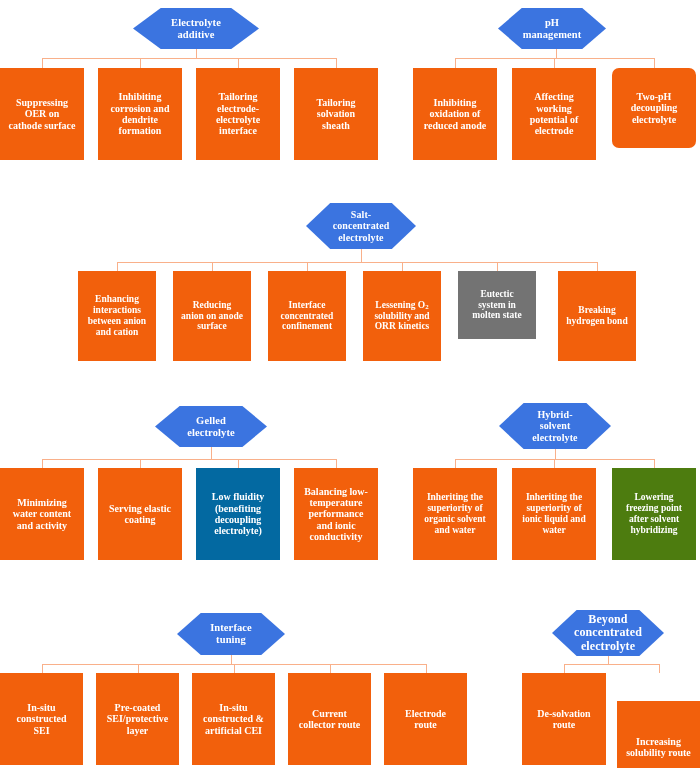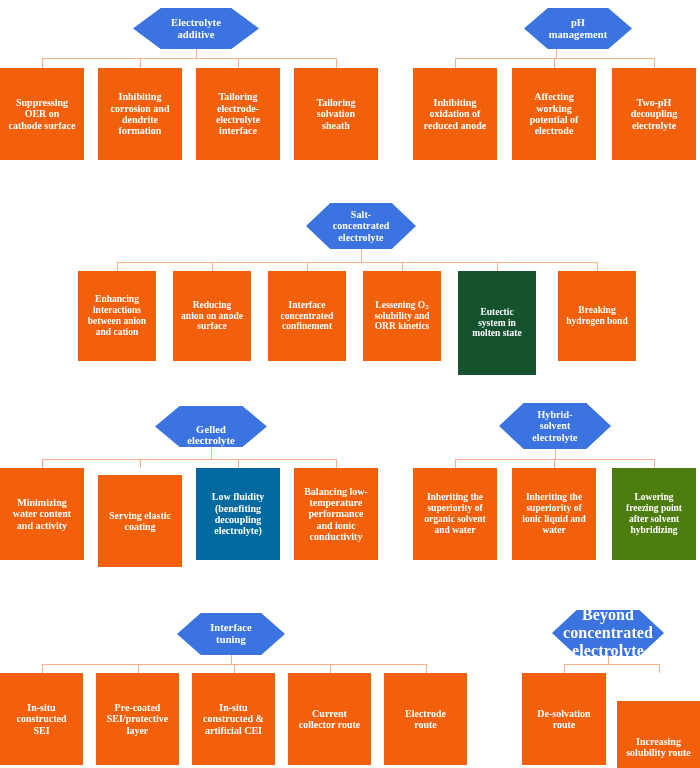--- a/index.html
+++ b/index.html
@@ -102,30 +102,30 @@
       <div class="leaf" style="left: 294px; top: 68px; width: 84px; height: 92px; background: rgb(242, 96, 12); color: rgb(255, 255, 255); font-size: 10px;">
         <span class="leaf-label">Tailoring<br>solvation<br>sheath</span>
       </div>
     </div>
     <div class="group">
       <div class="conn conn-v" style="left: 556px; top: 49px; height: 9px; background: rgb(249, 176, 138);"></div>
       <div class="conn conn-h" style="left: 455px; top: 58px; width: 199px; background: rgb(249, 176, 138);"></div>
       <div class="conn conn-v" style="left: 455px; top: 58px; height: 10px; background: rgb(249, 176, 138);"></div>
       <div class="conn conn-v" style="left: 554px; top: 58px; height: 10px; background: rgb(249, 176, 138);"></div>
       <div class="conn conn-v" style="left: 654px; top: 58px; height: 10px; background: rgb(249, 176, 138);"></div>
-      <div class="hex" style="left: 524px; top: 8px; width: 108px; height: 41px; background: rgb(59, 116, 224); color: rgb(255, 255, 255); font-size: 10.5px;">
+      <div class="hex" style="left: 498px; top: 8px; width: 108px; height: 41px; background: rgb(59, 116, 224); color: rgb(255, 255, 255); font-size: 10.5px;">
         <span class="hex-label">pH<br>management</span>
       </div>
       <div class="leaf" style="left: 413px; top: 68px; width: 84px; height: 92px; background: rgb(242, 96, 12); color: rgb(255, 255, 255); font-size: 10px;">
         <span class="leaf-label">Inhibiting<br>oxidation of<br>reduced anode</span>
       </div>
       <div class="leaf" style="left: 512px; top: 68px; width: 84px; height: 92px; background: rgb(242, 96, 12); color: rgb(255, 255, 255); font-size: 10px;">
         <span class="leaf-label">Affecting<br>working<br>potential of<br>electrode</span>
       </div>
-      <div class="leaf" style="left: 612px; top: 68px; width: 84px; height: 92px; background: rgb(242, 96, 12); color: rgb(255, 255, 255); font-size: 10px;">
+      <div class="leaf" style="left: 612px; top: 68px; width: 84px; height: 80px; background: rgb(242, 96, 12); color: rgb(255, 255, 255); font-size: 10px; border-radius: 7px;">
         <span class="leaf-label">Two-pH<br>decoupling<br>electrolyte</span>
       </div>
     </div>
     <div class="group">
       <div class="conn conn-v" style="left: 361px; top: 249px; height: 13px; background: rgb(249, 176, 138);"></div>
       <div class="conn conn-h" style="left: 117px; top: 262px; width: 480px; background: rgb(249, 176, 138);"></div>
       <div class="conn conn-v" style="left: 117px; top: 262px; height: 9px; background: rgb(249, 176, 138);"></div>
       <div class="conn conn-v" style="left: 212px; top: 262px; height: 9px; background: rgb(249, 176, 138);"></div>
       <div class="conn conn-v" style="left: 307px; top: 262px; height: 9px; background: rgb(249, 176, 138);"></div>
       <div class="conn conn-v" style="left: 402px; top: 262px; height: 9px; background: rgb(249, 176, 138);"></div>
@@ -139,41 +139,41 @@
       </div>
       <div class="leaf" style="left: 173px; top: 271px; width: 78px; height: 90px; background: rgb(242, 96, 12); color: rgb(255, 255, 255); font-size: 9.5px;">
         <span class="leaf-label">Reducing<br>anion on anode<br>surface</span>
       </div>
       <div class="leaf" style="left: 268px; top: 271px; width: 78px; height: 90px; background: rgb(242, 96, 12); color: rgb(255, 255, 255); font-size: 9.5px;">
         <span class="leaf-label">Interface<br>concentrated<br>confinement</span>
       </div>
       <div class="leaf" style="left: 363px; top: 271px; width: 78px; height: 90px; background: rgb(242, 96, 12); color: rgb(255, 255, 255); font-size: 9.5px;">
         <span class="leaf-label">Lessening O<sub>2</sub><br>solubility and<br>ORR kinetics</span>
       </div>
-      <div class="leaf" style="left: 458px; top: 271px; width: 78px; height: 104px; background: #14532d; color: rgb(255, 255, 255); font-size: 9.5px;">
+      <div class="leaf" style="left: 458px; top: 271px; width: 78px; height: 68px; background: #737373; color: rgb(255, 255, 255); font-size: 9.5px;">
         <span class="leaf-label">Eutectic<br>system in<br>molten state</span>
       </div>
       <div class="leaf" style="left: 558px; top: 271px; width: 78px; height: 90px; background: rgb(242, 96, 12); color: rgb(255, 255, 255); font-size: 9.5px;">
         <span class="leaf-label">Breaking<br>hydrogen bond</span>
       </div>
     </div>
     <div class="group">
       <div class="conn conn-v" style="left: 211px; top: 447px; height: 12px; background: rgb(249, 176, 138);"></div>
       <div class="conn conn-h" style="left: 42px; top: 459px; width: 294px; background: rgb(249, 176, 138);"></div>
       <div class="conn conn-v" style="left: 42px; top: 459px; height: 9px; background: rgb(249, 176, 138);"></div>
       <div class="conn conn-v" style="left: 140px; top: 459px; height: 9px; background: rgb(249, 176, 138);"></div>
       <div class="conn conn-v" style="left: 238px; top: 459px; height: 9px; background: rgb(249, 176, 138);"></div>
       <div class="conn conn-v" style="left: 336px; top: 459px; height: 9px; background: rgb(249, 176, 138);"></div>
-      <div class="hex" style="left: 155px; top: 406px; width: 112px; height: 41px; background: rgb(59, 116, 224); color: rgb(255, 255, 255); font-size: 10.5px; align-items: flex-end;">
+      <div class="hex" style="left: 155px; top: 406px; width: 112px; height: 41px; background: rgb(59, 116, 224); color: rgb(255, 255, 255); font-size: 10.5px;">
         <span class="hex-label">Gelled<br>electrolyte</span>
       </div>
       <div class="leaf" style="left: 0px; top: 468px; width: 84px; height: 92px; background: rgb(242, 96, 12); color: rgb(255, 255, 255); font-size: 10px;">
         <span class="leaf-label">Minimizing<br>water content<br>and activity</span>
       </div>
-      <div class="leaf" style="left: 98px; top: 468px; width: 84px; height: 92px; background: rgb(242, 96, 12); color: rgb(255, 255, 255); font-size: 10px; margin-top: 7px;">
+      <div class="leaf" style="left: 98px; top: 468px; width: 84px; height: 92px; background: rgb(242, 96, 12); color: rgb(255, 255, 255); font-size: 10px;">
         <span class="leaf-label">Serving elastic<br>coating</span>
       </div>
       <div class="leaf" style="left: 196px; top: 468px; width: 84px; height: 92px; background: #0369a1; color: rgb(255, 255, 255); font-size: 10px;">
         <span class="leaf-label">Low fluidity<br>(benefiting<br>decoupling<br>electrolyte)</span>
       </div>
       <div class="leaf" style="left: 294px; top: 468px; width: 84px; height: 92px; background: rgb(242, 96, 12); color: rgb(255, 255, 255); font-size: 10px;">
         <span class="leaf-label">Balancing low-<br>temperature<br>performance<br>and ionic<br>conductivity</span>
       </div>
     </div>
     <div class="group">
@@ -220,21 +220,21 @@
       </div>
       <div class="leaf" style="left: 384px; top: 673px; width: 83px; height: 92px; background: rgb(242, 96, 12); color: rgb(255, 255, 255); font-size: 10px;">
         <span class="leaf-label">Electrode<br>route</span>
       </div>
     </div>
     <div class="group">
       <div class="conn conn-v" style="left: 608px; top: 656px; height: 8px; background: rgb(249, 176, 138);"></div>
       <div class="conn conn-h" style="left: 563.5px; top: 664px; width: 95px; background: rgb(249, 176, 138);"></div>
       <div class="conn conn-v" style="left: 563.5px; top: 664px; height: 9px; background: rgb(249, 176, 138);"></div>
       <div class="conn conn-v" style="left: 658.5px; top: 664px; height: 9px; background: rgb(249, 176, 138);"></div>
-      <div class="hex" style="left: 552px; top: 610px; width: 112px; height: 46px; background: rgb(59, 116, 224); color: rgb(255, 255, 255); font-size: 16px;">
+      <div class="hex" style="left: 552px; top: 610px; width: 112px; height: 46px; background: rgb(59, 116, 224); color: rgb(255, 255, 255); font-size: 12px;">
         <span class="hex-label">Beyond<br>concentrated<br>electrolyte</span>
       </div>
       <div class="leaf" style="left: 522px; top: 673px; width: 84px; height: 92px; background: rgb(242, 96, 12); color: rgb(255, 255, 255); font-size: 10px;">
         <span class="leaf-label">De-solvation<br>route</span>
       </div>
       <div class="leaf" style="left: 617px; top: 673px; width: 83px; height: 92px; background: rgb(242, 96, 12); color: rgb(255, 255, 255); font-size: 10px; margin-top: 28px;">
         <span class="leaf-label">Increasing<br>solubility route</span>
       </div>
     </div>
   </div>

